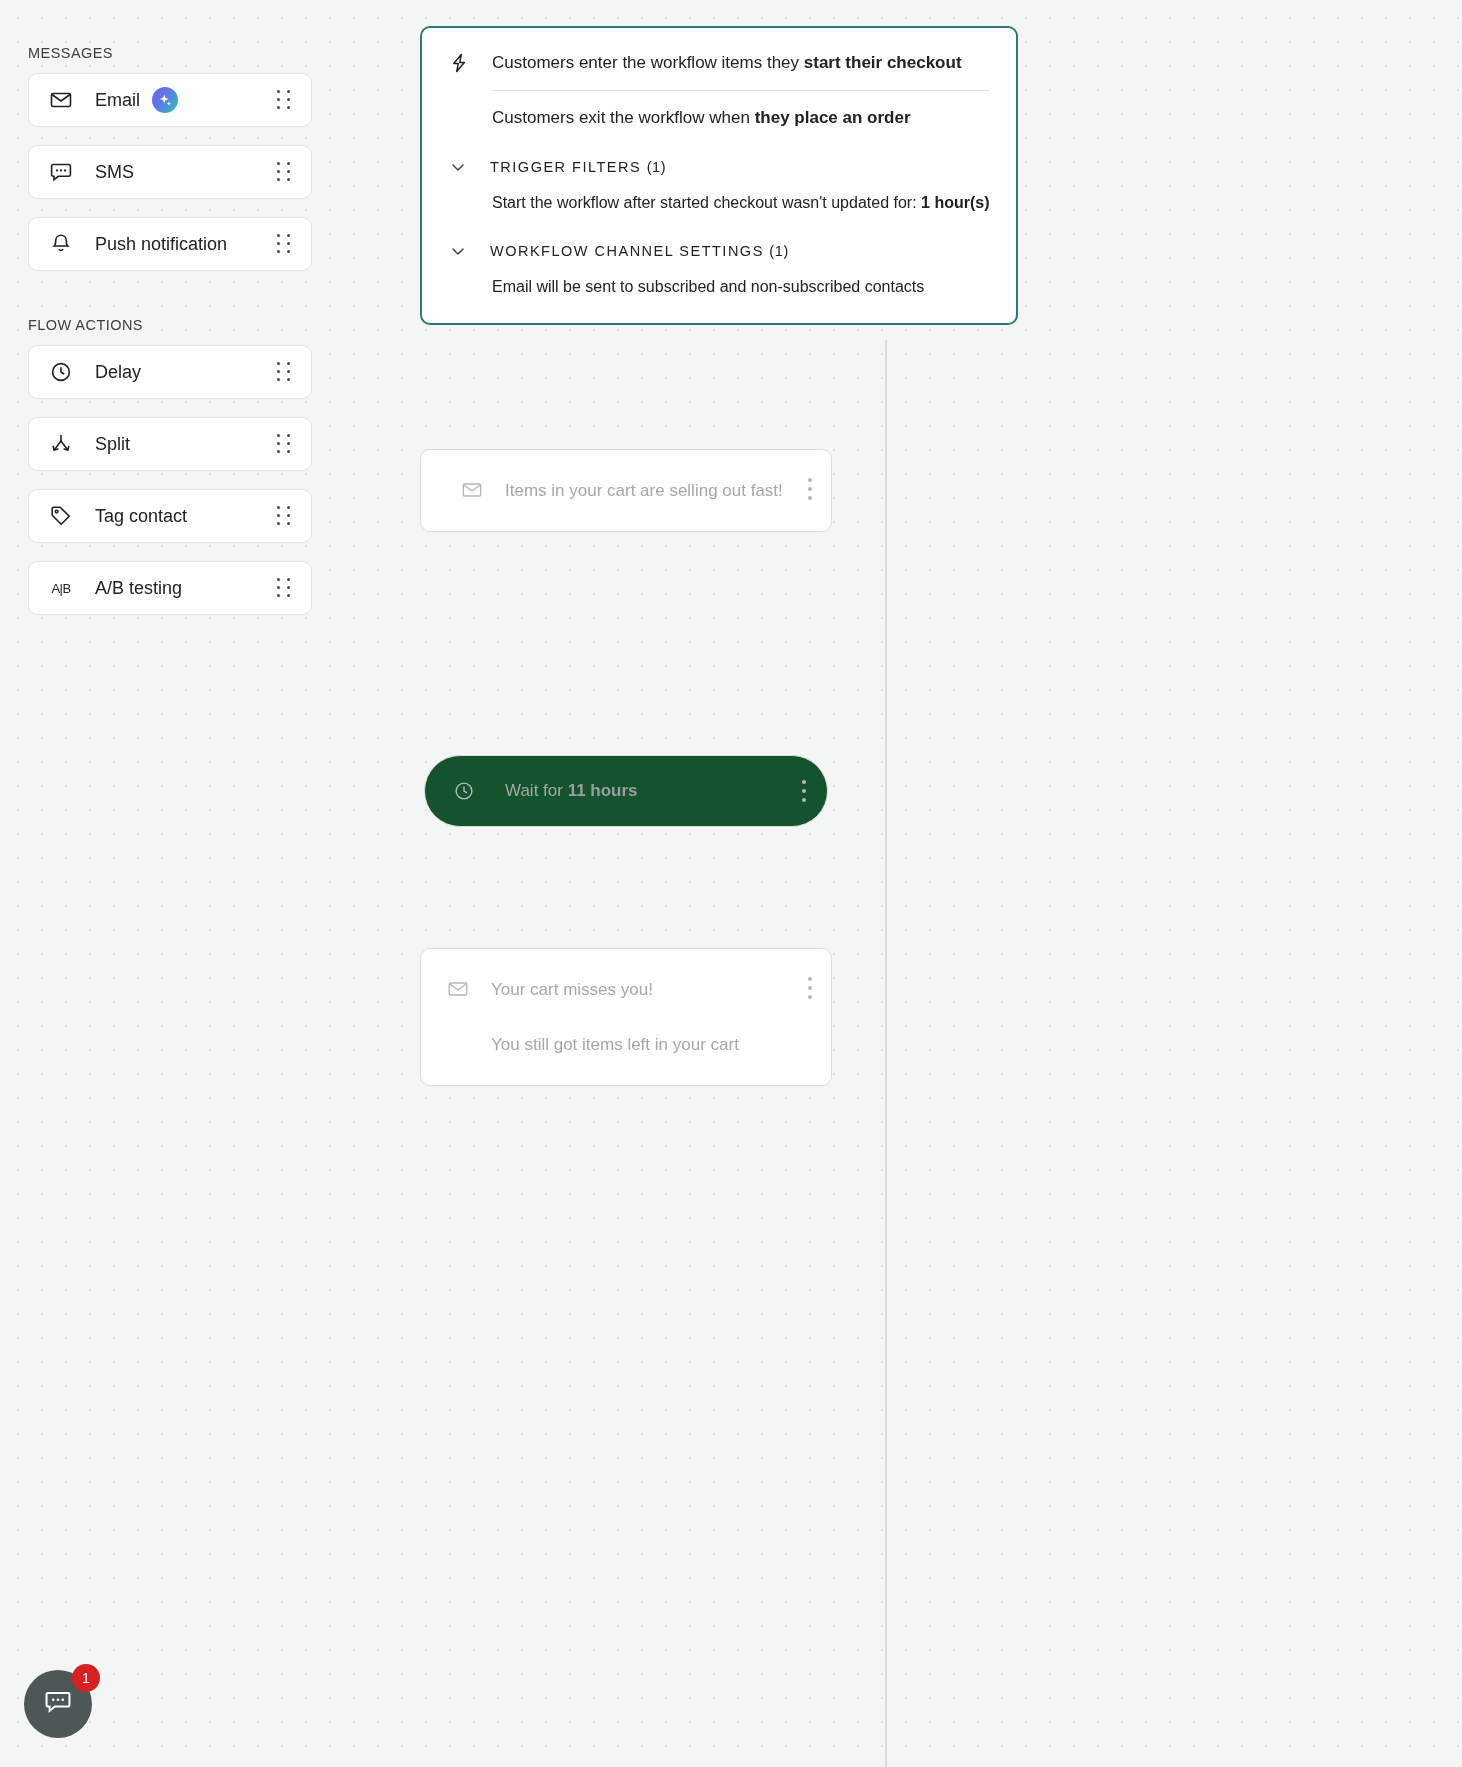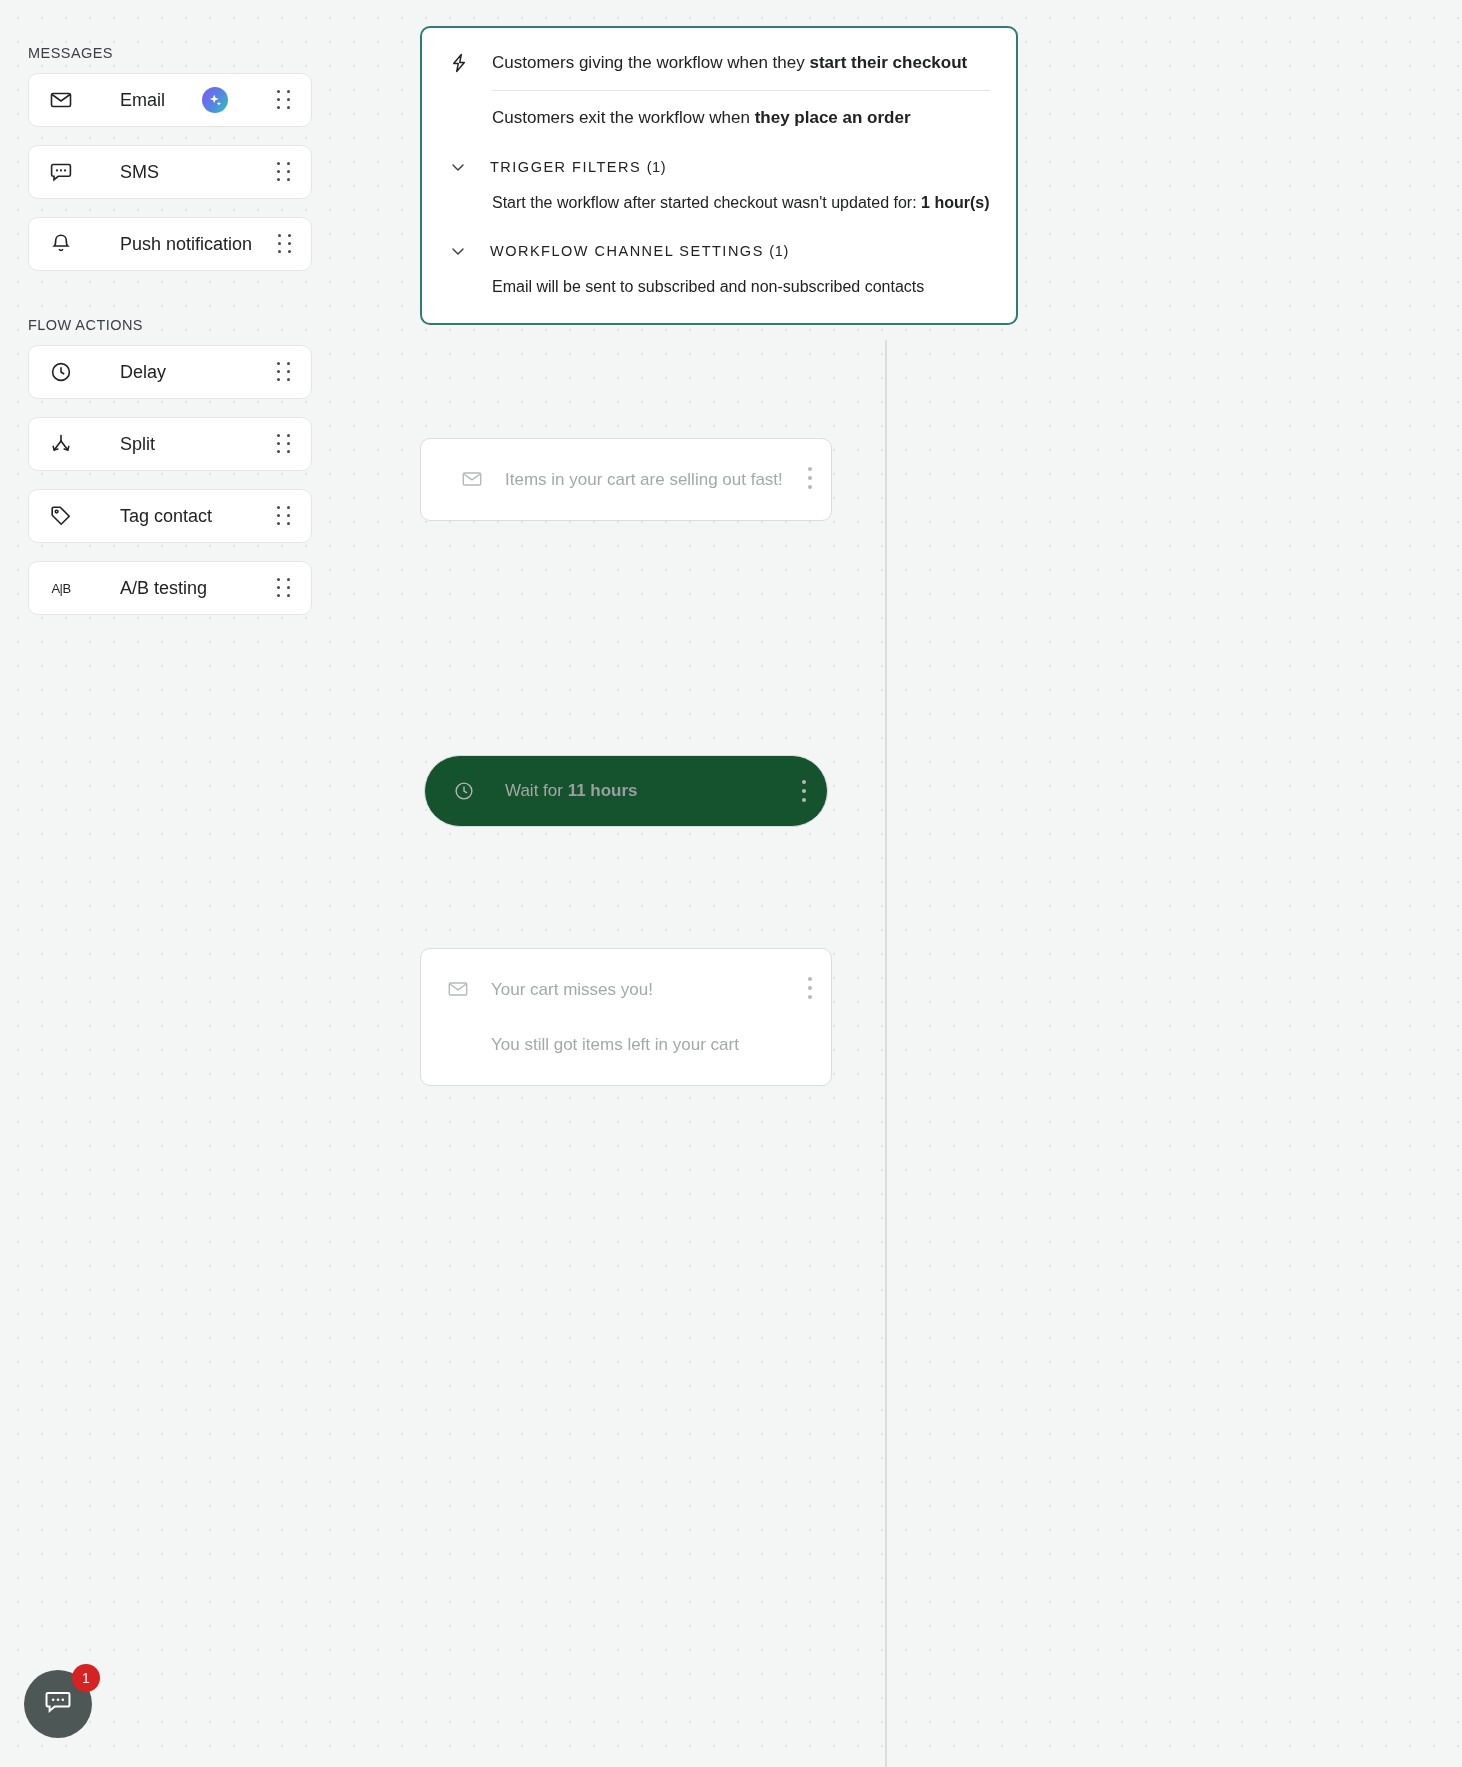--- a/index.html
+++ b/index.html
@@ -43,21 +43,20 @@
     height: 54px;
     background: #ffffff;
     border: 1px solid #e4e6e6;
     border-radius: 10px;
     display: flex;
     align-items: center;
     padding: 0 18px 0 20px;
     margin-bottom: 18px;
     cursor: grab;
     position: relative;
-    gap: 25px;
   }
 
   .palette-item .pi-icon {
     width: 24px;
     height: 24px;
     display: flex;
     align-items: center;
     justify-content: center;
     color: #202223;
     flex: 0 0 auto;
@@ -477,21 +476,21 @@
   <div class="connector" style="top:340px; height:1427px;"></div>
 
   <div class="trigger-card">
 
     <div class="trigger-row">
       <span class="bolt-icon">
         <svg width="22" height="22" viewBox="0 0 24 24" fill="none" stroke="currentColor" stroke-width="1.6" stroke-linejoin="round" stroke-linecap="round">
           <path d="M14.5 2.8L6.2 12.6h5.0l-1.7 8.6 8.3-9.8h-5.0z"></path>
         </svg>
       </span>
-      <span class="trigger-text"><span>Customers giving the workflow when they </span><b>start their checkout</b></span>
+      <span class="trigger-text"><span>Customers enter the workflow items they </span><b>start their checkout</b></span>
     </div>
 
     <div class="trigger-divider"></div>
 
     <div class="trigger-exit"><span>Customers exit the workflow when </span><b>they place an order</b></div>
 
     <div class="collapsible-head">
       <span class="chev">
         <svg width="20" height="20" viewBox="0 0 24 24" fill="none" stroke="currentColor" stroke-width="1.7" stroke-linecap="round" stroke-linejoin="round">
           <path d="M6 9.5l6 6 6-6"></path>
@@ -508,21 +507,21 @@
           <path d="M6 9.5l6 6 6-6"></path>
         </svg>
       </span>
       <span class="collapsible-title"><span>WORKFLOW CHANNEL SETTINGS</span>
         <span class="cnt">(1)</span></span>
     </div>
     <div class="collapsible-body">Email will be sent to subscribed and non-subscribed contacts</div>
 
   </div>
 
-  <div class="msg-card" style="top:438px;padding-left:40px;">
+  <div class="msg-card" style="top:449px;padding-left:40px;">
     <span class="env-icon">
       <svg width="22" height="22" viewBox="0 0 24 24" fill="none" stroke="currentColor" stroke-width="1.5">
         <rect x="2.5" y="5.5" width="19" height="13" rx="1.4"></rect>
         <path d="M3 6.5l9 6.5 9-6.5"></path>
       </svg>
     </span>
     <div class="msg-body">
       <div class="msg-subject">Items in your cart are selling out fast!</div>
     </div>
     <span class="kebab">

